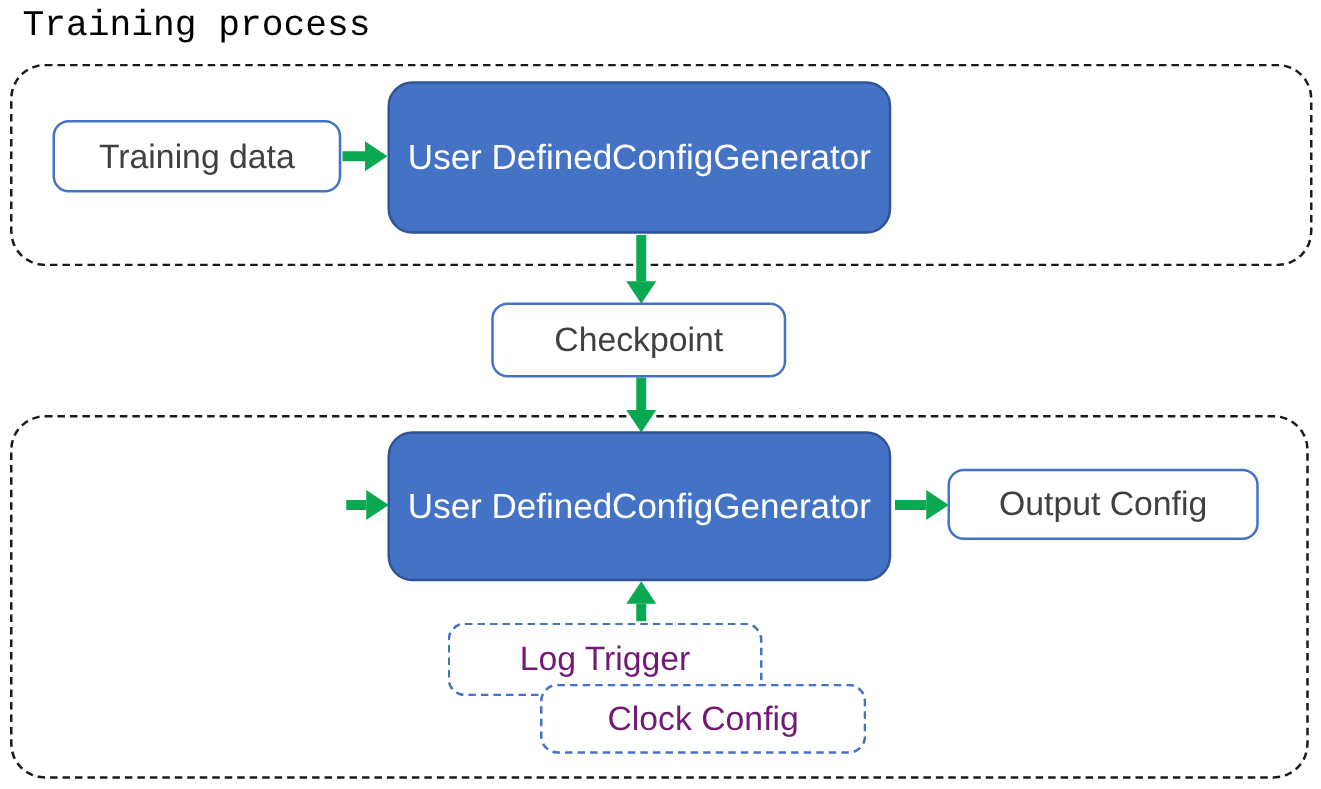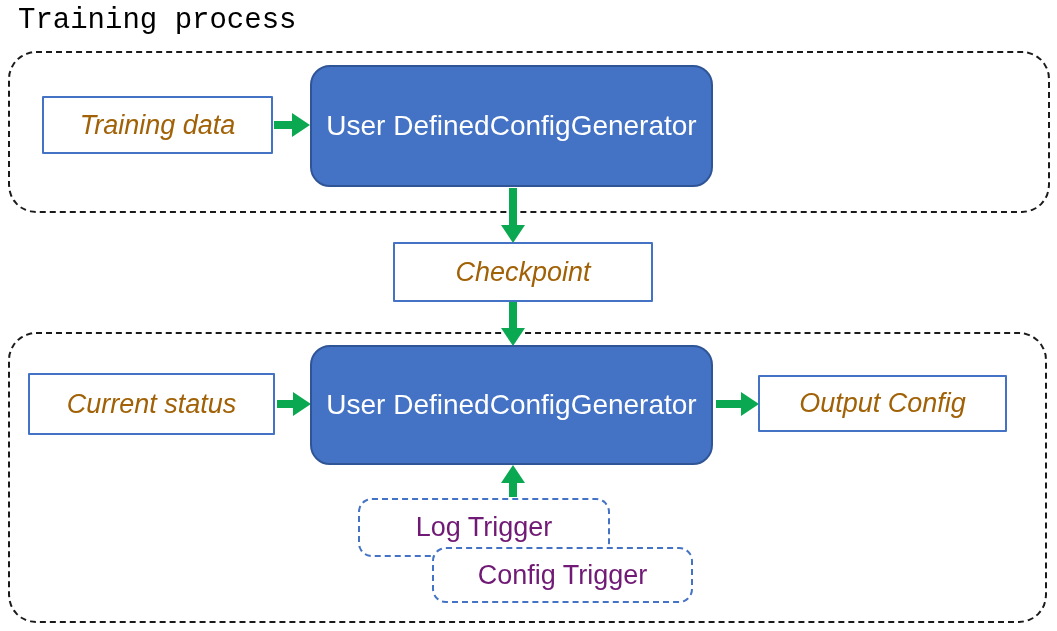--- a/index.html
+++ b/index.html
@@ -27,29 +27,28 @@
   .process-container {
     border: 2.5px dashed var(--container-border, #1a1a1a);
     border-radius: 28px;
     background: transparent;
     box-sizing: border-box;
   }
 
   .io-box {
     background: #ffffff;
     border: 2.5px solid var(--accent-blue, #4472C4);
-    border-radius: 1px;
+    border-radius: 13px;
     box-sizing: border-box;
     display: flex;
     align-items: center;
     justify-content: center;
     font-size: 27px;
-    color: #a16207;
+    color: #404040;
     white-space: nowrap;
-    font-style: italic;
   }
 
   .generator-box {
     background: var(--fill-blue, #4472C4);
     border: 2px solid var(--fill-border, #2F5597);
     border-radius: 20px;
     box-sizing: border-box;
     display: flex;
     flex-direction: row;
     align-items: center;
@@ -125,32 +124,29 @@
 
   <div class="abs arrow arrow-right z1" style="left:274px; top:121px; width:18px; height:8px;"></div>
 
   <div class="abs generator-box z2" style="left:310px; top:65px; width:403px; height:122px;">
     <span>User Defined</span>
     <span>ConfigGenerator</span>
   </div>
 
   <div class="abs arrow arrow-down z1" style="left:509px; top:188px; width:8px; height:37px;"></div>
 
-  <div class="abs io-box z2" style="left:393px; top:242px; width:260px; height:60px;">
+  <div class="abs io-box z2" style="left:393px; top:242px; width:236px; height:60px;">
     <span>Checkpoint</span>
   </div>
 
   <div class="abs arrow arrow-down z1" style="left:509px; top:302px; width:8px; height:26px;"></div>
 
 
   <div class="abs process-container" style="left:8px; top:332px; width:1039px; height:291px;"></div>
 
-  <div class="abs io-box z2" style="left:28px; top:373px; width:247px; height:62px;">
-    <span>Current status</span>
-  </div>
 
   <div class="abs arrow arrow-right z1" style="left:277px; top:400px; width:16px; height:8px;"></div>
 
   <div class="abs generator-box z2" style="left:310px; top:345px; width:403px; height:120px;">
     <span>User Defined</span>
     <span>ConfigGenerator</span>
   </div>
 
   <div class="abs arrow arrow-right z1" style="left:716px; top:400px; width:25px; height:8px;"></div>
 
@@ -158,16 +154,16 @@
     <span>Output Config</span>
   </div>
 
   <div class="abs arrow arrow-up z1" style="left:509px; top:483px; width:8px; height:14px;"></div>
 
   <div class="abs trigger-box z2" style="left:358px; top:498px; width:252px; height:59px;">
     <span>Log Trigger</span>
   </div>
 
   <div class="abs trigger-box z3" style="left:432px; top:547px; width:261px; height:56px;">
-    <span>Config Trigger</span>
+    <span>Clock Config</span>
   </div>
 
 </div>
 
 </body></html>

